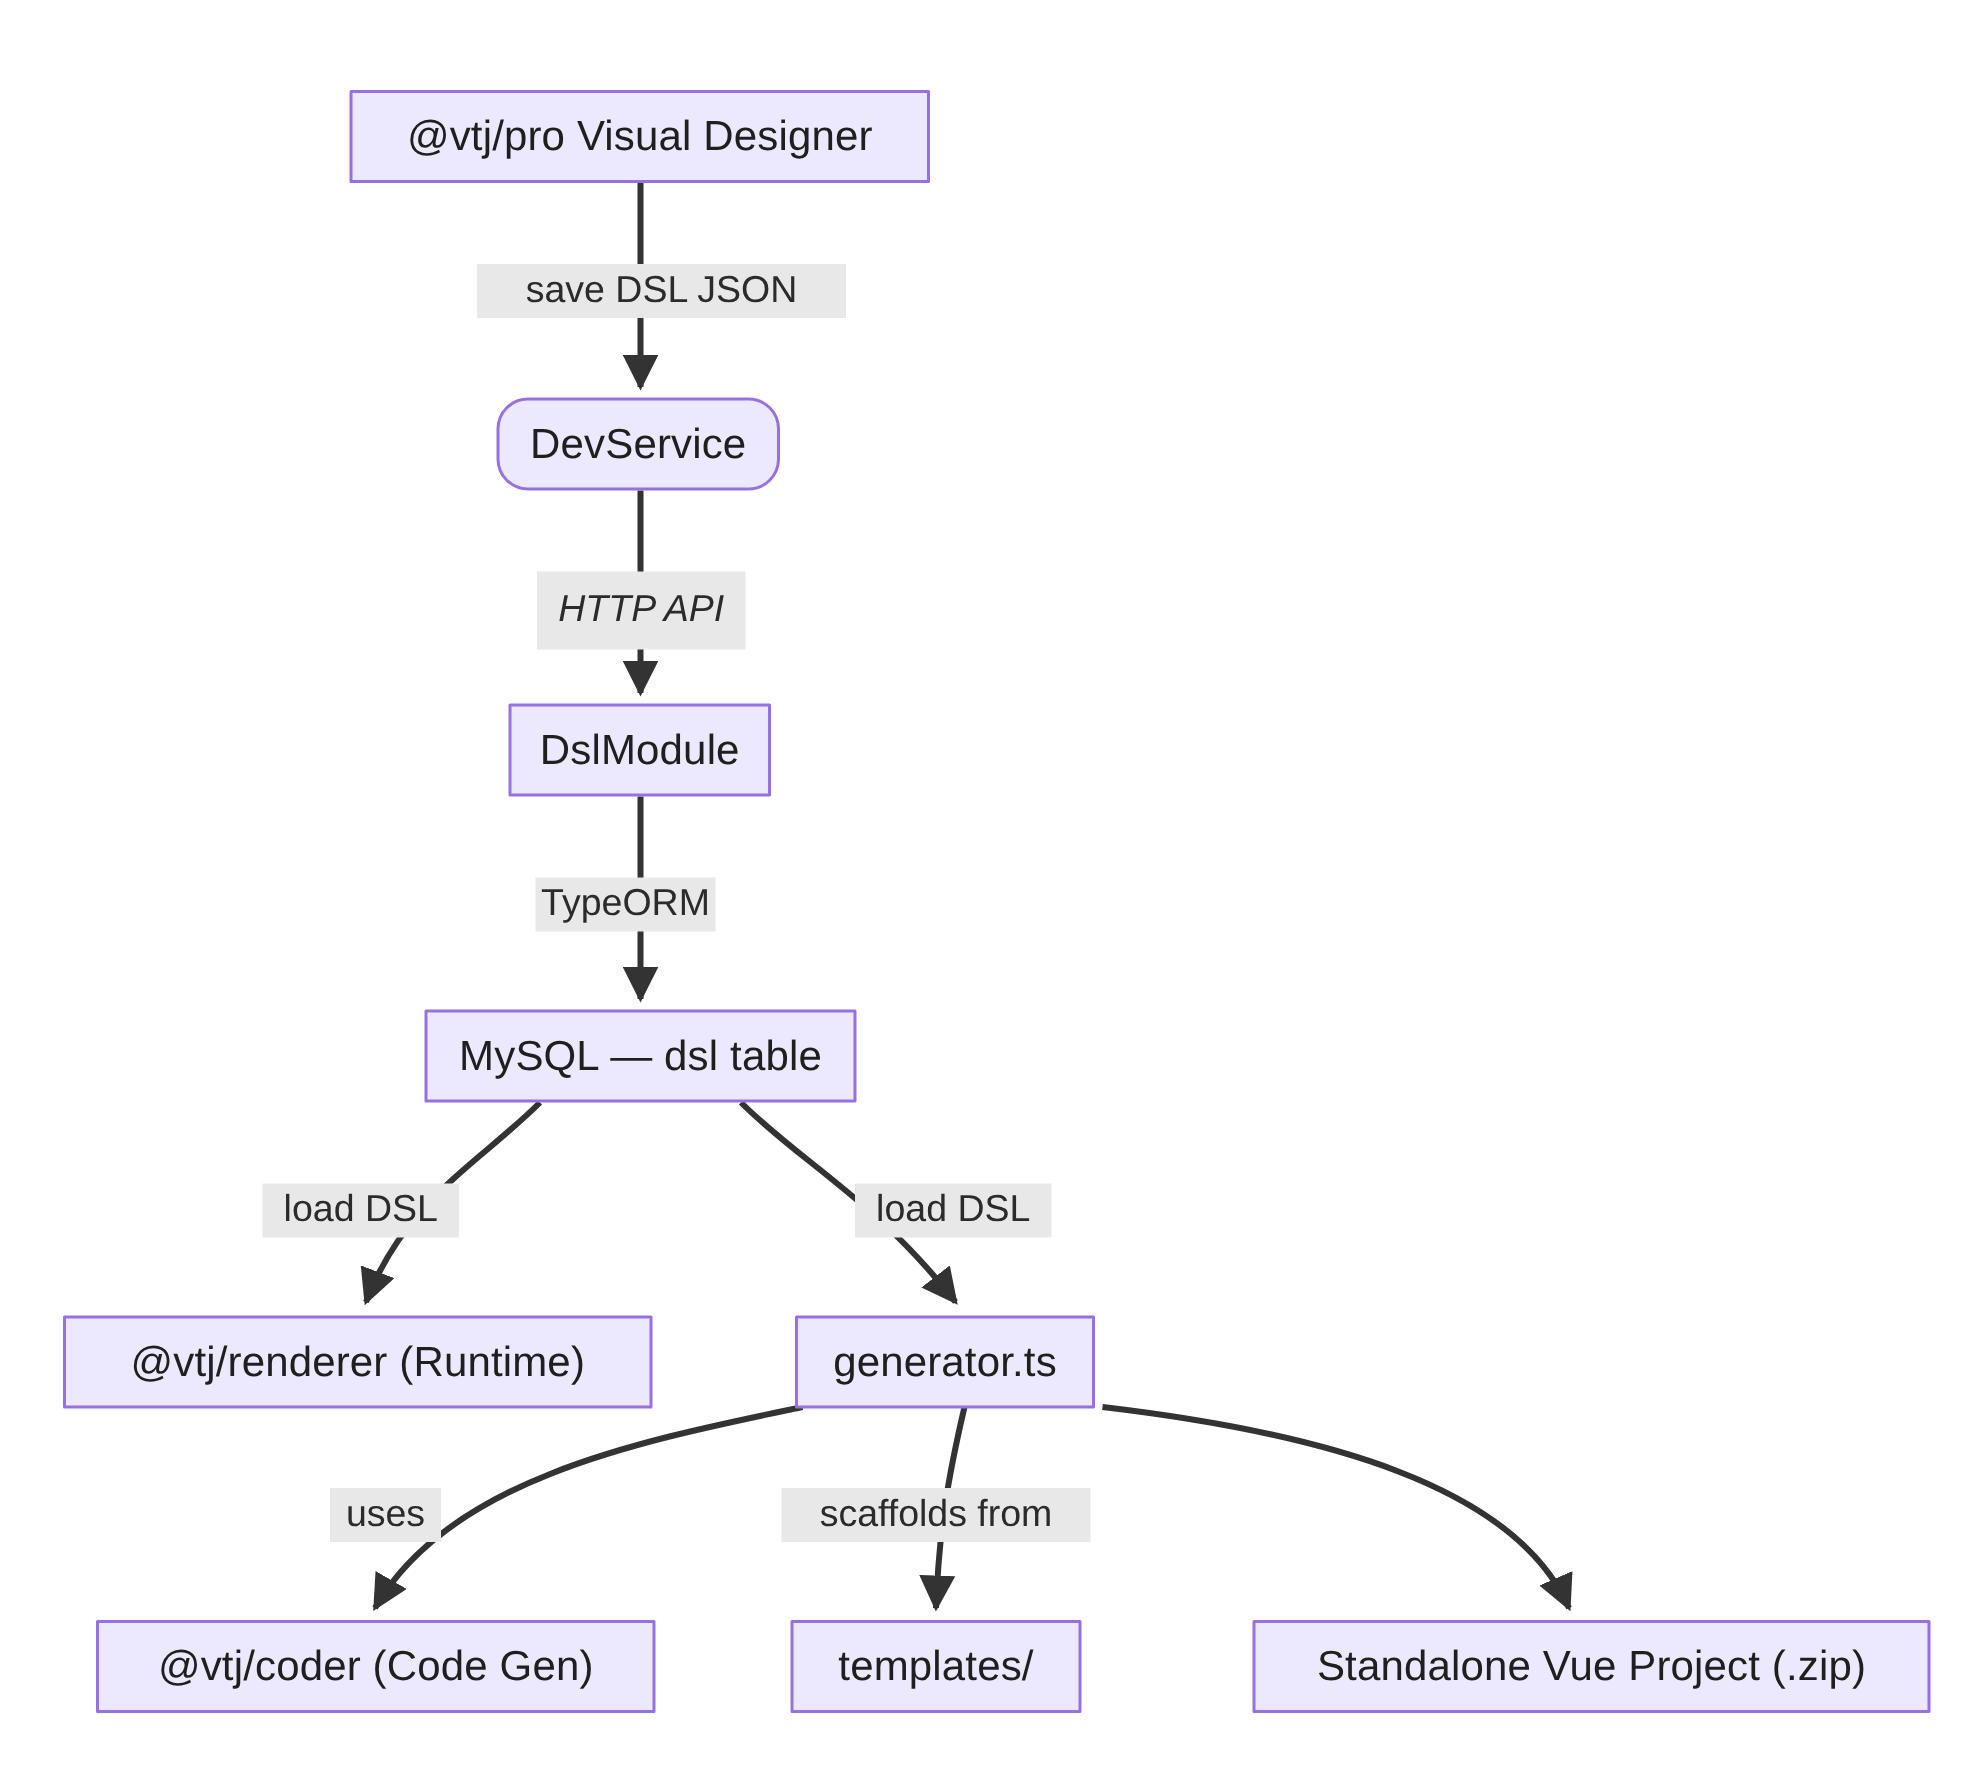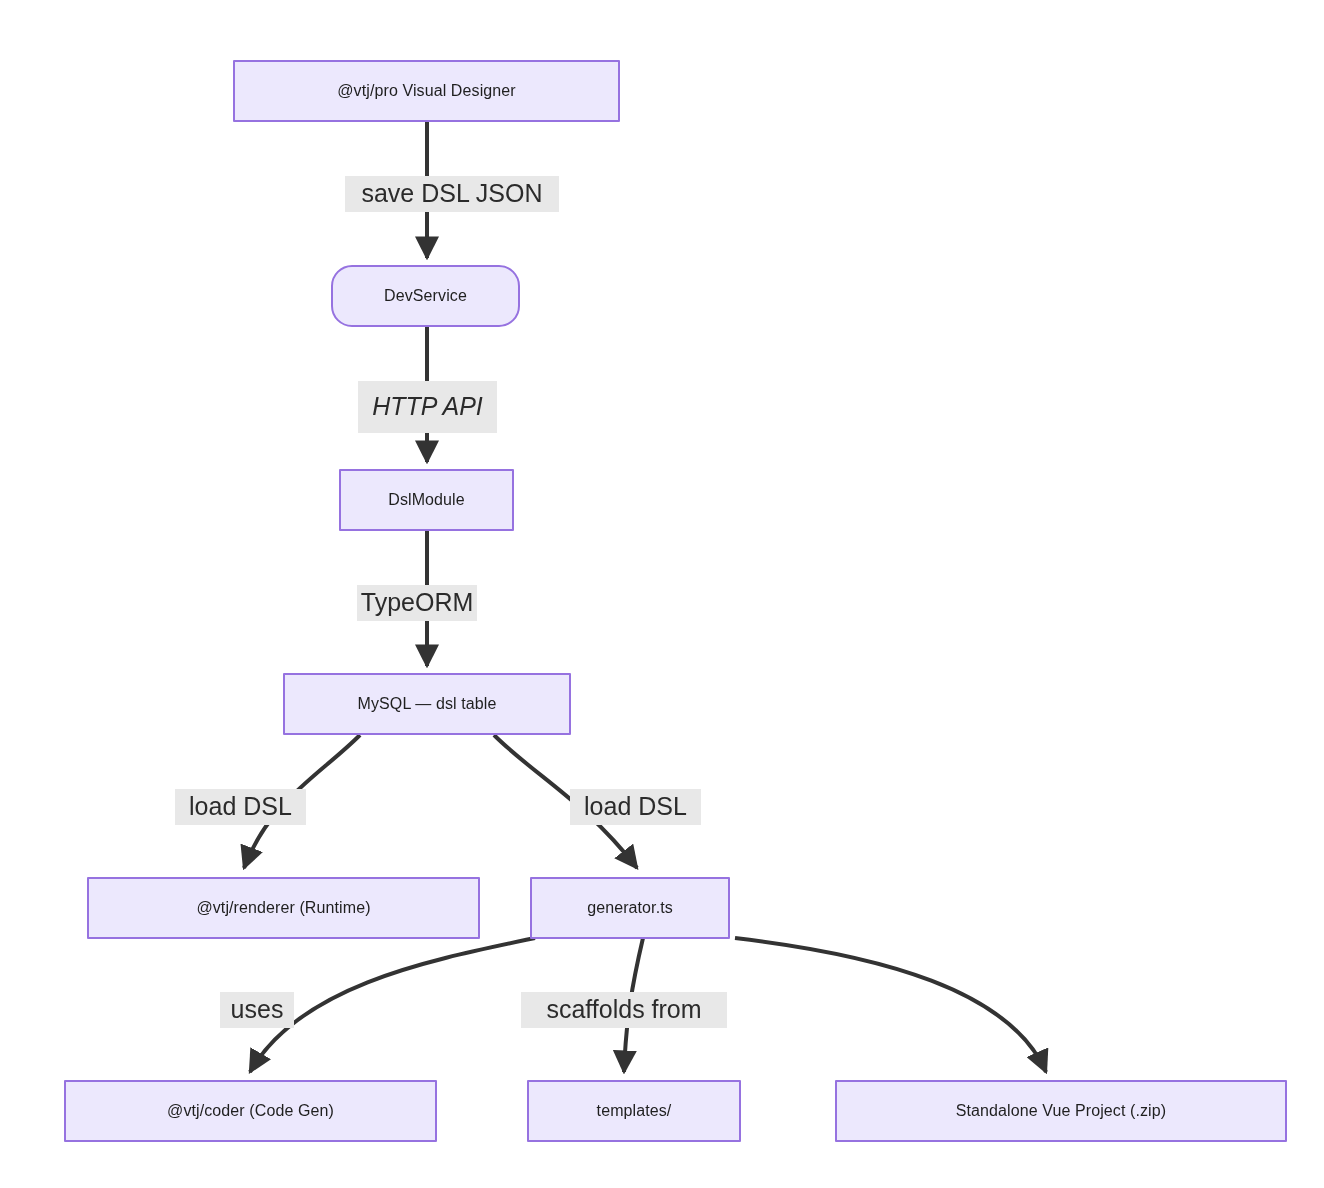--- a/index.html
+++ b/index.html
@@ -28,21 +28,21 @@
   .node {
     position: absolute;
     box-sizing: border-box;
     background: #ECE8FD;
     border: 2px solid #9672E0;
     border-radius: 1px;
     display: flex;
     align-items: center;
     justify-content: center;
     color: #1f1f1f;
-    font-size: 16px;
+    font-size: 28px;
     line-height: 1.1;
     white-space: nowrap;
     letter-spacing: 0.1px;
   }
   .edge-label {
     position: absolute;
     box-sizing: border-box;
     background: #E8E8E8;
     color: #2b2b2b;
     font-size: 25px;
@@ -84,31 +84,31 @@
   </svg>
 
   <div class="node" style="left:233px; top:60px; width:387px; height:62px;">@vtj/pro Visual Designer</div>
 
   <div class="node" style="left:331px; top:265px; width:189px; height:62px;border-radius:21px;">DevService</div>
 
   <div class="node" style="left:339px; top:469px; width:175px; height:62px;">DslModule</div>
 
   <div class="node" style="left:283px; top:673px; width:288px; height:62px;">MySQL — dsl table</div>
 
-  <div class="node" style="left:42px; top:877px; width:393px; height:62px;margin-left:45px;">@vtj/renderer (Runtime)</div>
+  <div class="node" style="left:42px; top:877px; width:393px; height:62px;">@vtj/renderer (Runtime)</div>
 
   <div class="node" style="left:530px; top:877px; width:200px; height:62px;">generator.ts</div>
 
   <div class="node" style="left:64px; top:1080px; width:373px; height:62px;">@vtj/coder (Code Gen)</div>
 
-  <div class="node" style="left:527px; top:1080px; width:214px; height:62px;">templates/</div>
+  <div class="node" style="left:527px; top:1080px; width:194px; height:62px;">templates/</div>
 
   <div class="node" style="left:819px; top:1080px; width:452px; height:62px;margin-left:16px;">Standalone Vue Project (.zip)</div>
 
-  <div class="edge-label" style="left:318px; top:176px; width:214px; height:36px;margin-left:27px;">save DSL JSON</div>
+  <div class="edge-label" style="left:318px; top:176px; width:246px; height:36px;">save DSL JSON</div>
 
   <div class="edge-label" style="left:358px; top:381px; width:139px; height:52px;font-style:italic;">HTTP API</div>
 
   <div class="edge-label" style="left:357px; top:585px; width:120px; height:36px;">TypeORM</div>
 
   <div class="edge-label" style="left:175px; top:789px; width:131px; height:36px;">load DSL</div>
 
   <div class="edge-label" style="left:570px; top:789px; width:131px; height:36px;">load DSL</div>
 
   <div class="edge-label" style="left:220px; top:992px; width:74px; height:36px;">uses</div>

